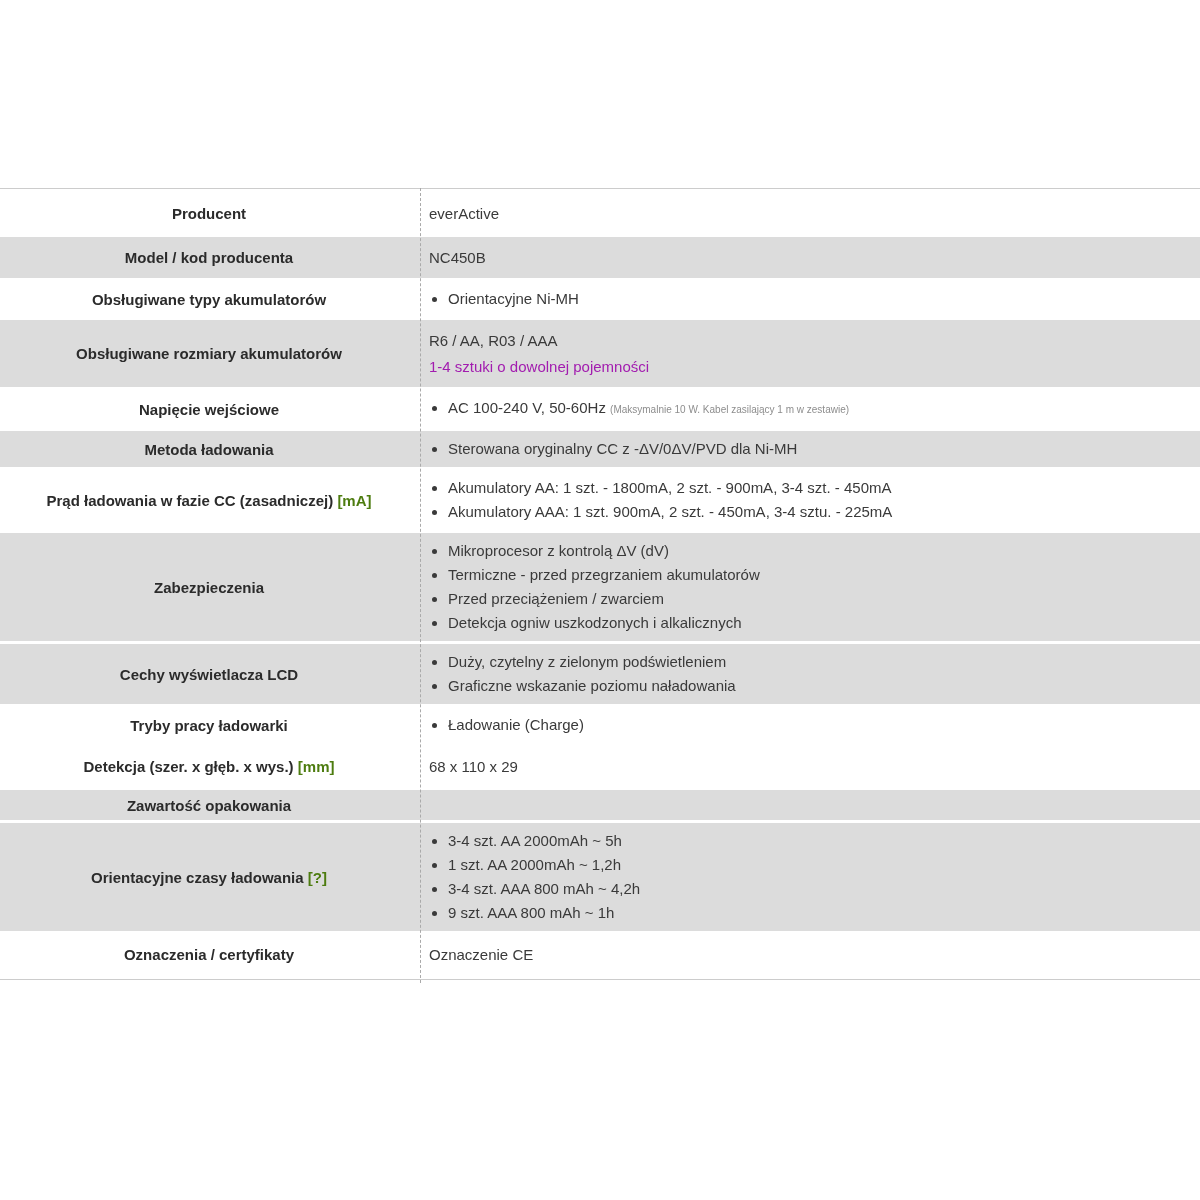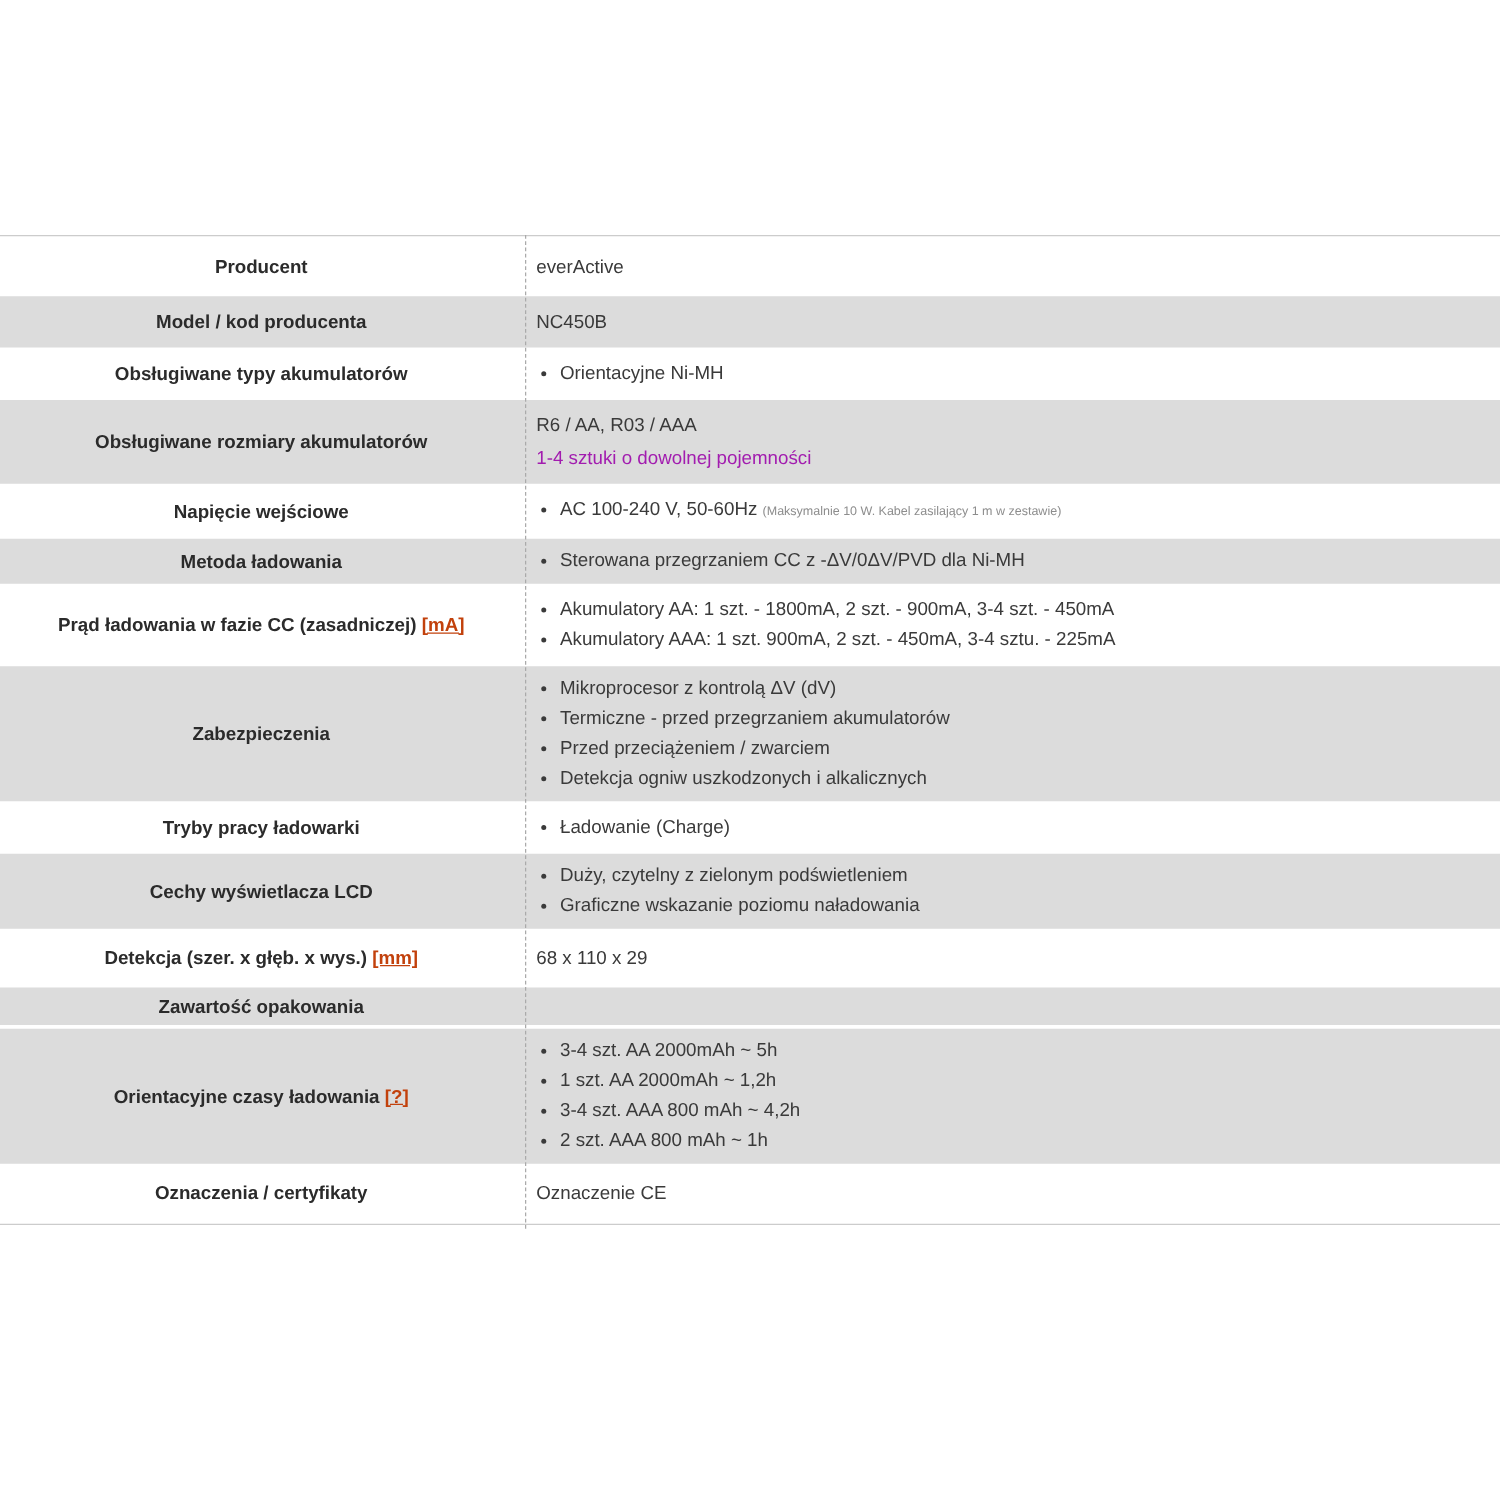--- a/index.html
+++ b/index.html
@@ -44,21 +44,21 @@
   .label {
     width: 420px;
     box-sizing: border-box;
     padding: 4px 10px 4px 8px;
     text-align: center;
     font-size: 15px;
     font-weight: bold;
     color: #2b2b2b;
     line-height: 21px;
   }
-  .label .suffix { color: #c2410c; text-decoration: underline; }
+  .label .suffix { color: #4d7c0f; }
   .label .suffix.help { cursor: pointer; }
   .value {
     flex: 1;
     box-sizing: border-box;
     padding: 6px 31px 6px 9px;
     font-size: 15px;
     color: #3a3a3a;
     line-height: 23px;
   }
   .value ul {
@@ -112,21 +112,21 @@
         <div class="value">
           <ul>
             <li><span>AC 100-240 V, 50-60Hz</span>  <span class="note">(Maksymalnie 10 W. Kabel zasilający 1 m w zestawie)</span></li>
           </ul>
         </div>
       </div>
       <div class="row shaded">
         <div class="label"><span>Metoda ładowania</span></div>
         <div class="value">
           <ul>
-            <li><span>Sterowana przegrzaniem CC z -ΔV/0ΔV/PVD dla Ni-MH</span></li>
+            <li><span>Sterowana oryginalny CC z -ΔV/0ΔV/PVD dla Ni-MH</span></li>
           </ul>
         </div>
       </div>
       <div class="row">
         <div class="label"><span>Prąd ładowania w fazie CC (zasadniczej)</span> <span class="suffix">[mA]</span></div>
         <div class="value">
           <ul>
             <li><span>Akumulatory AA: 1 szt. - 1800mA, 2 szt. - 900mA, 3-4 szt. - 450mA</span></li>
             <li><span>Akumulatory AAA: 1 szt. 900mA, 2 szt. - 450mA, 3-4 sztu. - 225mA</span></li>
           </ul>
@@ -136,54 +136,54 @@
         <div class="label"><span>Zabezpieczenia</span></div>
         <div class="value">
           <ul>
             <li><span>Mikroprocesor z kontrolą ΔV (dV)</span></li>
             <li><span>Termiczne - przed przegrzaniem akumulatorów</span></li>
             <li><span>Przed przeciążeniem / zwarciem</span></li>
             <li><span>Detekcja ogniw uszkodzonych i alkalicznych</span></li>
           </ul>
         </div>
       </div>
-      <div class="row">
-        <div class="label"><span>Tryby pracy ładowarki</span></div>
-        <div class="value">
-          <ul>
-            <li><span>Ładowanie (Charge)</span></li>
-          </ul>
-        </div>
-      </div>
       <div class="row shaded">
         <div class="label"><span>Cechy wyświetlacza LCD</span></div>
         <div class="value">
           <ul>
             <li><span>Duży, czytelny z zielonym podświetleniem</span></li>
             <li><span>Graficzne wskazanie poziomu naładowania</span></li>
+          </ul>
+        </div>
+      </div>
+      <div class="row">
+        <div class="label"><span>Tryby pracy ładowarki</span></div>
+        <div class="value">
+          <ul>
+            <li><span>Ładowanie (Charge)</span></li>
           </ul>
         </div>
       </div>
       <div class="row">
         <div class="label"><span>Detekcja (szer. x głęb. x wys.)</span> <span class="suffix">[mm]</span></div>
         <div class="value">
           <div class="line">68 x 110 x 29</div>
         </div>
       </div>
       <div class="row shaded">
         <div class="label"><span>Zawartość opakowania</span></div>
       </div>
       <div class="row shaded">
         <div class="label"><span>Orientacyjne czasy ładowania</span> <span class="suffix help">[?]</span></div>
         <div class="value">
           <ul>
             <li><span>3-4 szt. AA 2000mAh ~ 5h</span></li>
             <li><span>1 szt. AA 2000mAh ~ 1,2h</span></li>
             <li><span>3-4 szt. AAA 800 mAh ~ 4,2h</span></li>
-            <li><span>2 szt. AAA 800 mAh ~ 1h</span></li>
+            <li><span>9 szt. AAA 800 mAh ~ 1h</span></li>
           </ul>
         </div>
       </div>
       <div class="row">
         <div class="label"><span>Oznaczenia / certyfikaty</span></div>
         <div class="value">
           <div class="line">Oznaczenie CE</div>
         </div>
       </div>
     </div>

